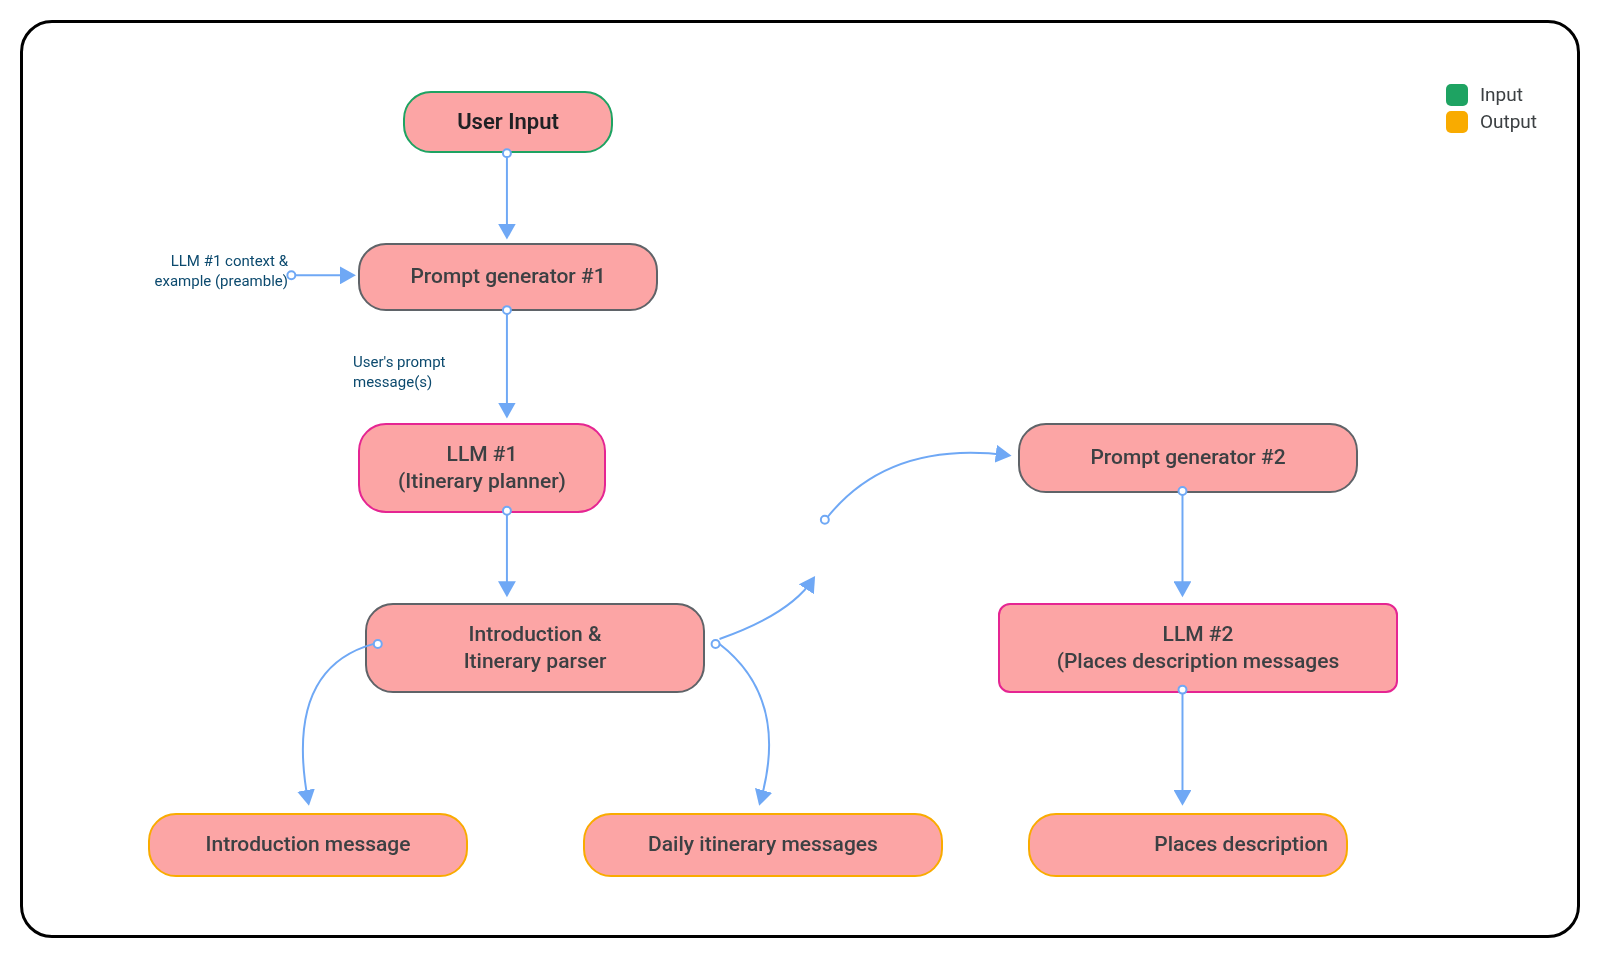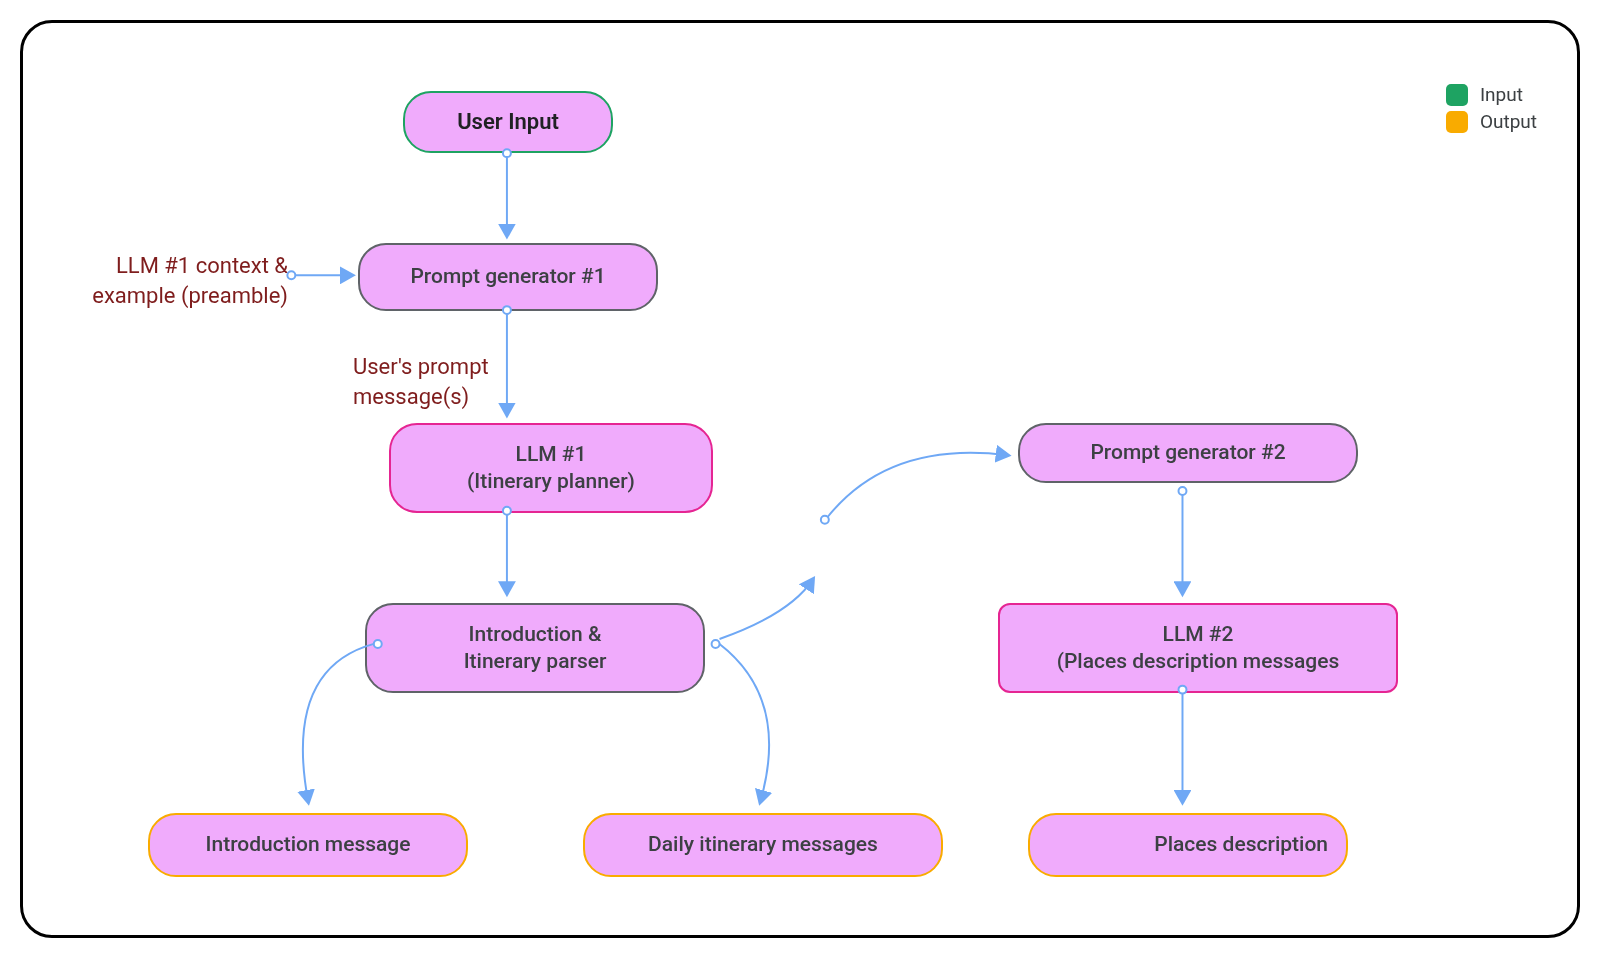--- a/index.html
+++ b/index.html
@@ -26,35 +26,35 @@
     border-radius: 32px;
     background: #fff;
   }
   .node {
     position: absolute;
     display: flex;
     align-items: center;
     justify-content: center;
     text-align: center;
     border-radius: 28px;
-    background: #f0abfc;
+    background: #fca5a5;
     font-size: 21px;
     line-height: 1.3;
     color: #3c4043;
     padding: 6px 18px;
     font-weight: 500;
   }
   .node.green { border: 2.5px solid #1EA362; color:#202124; font-weight:600; font-size:22px;}
   .node.gray  { border: 2.5px solid #5f6368; }
   .node.magenta { border: 2.5px solid #E52592; }
   .node.orange { border: 2.5px solid #F9AB00; }
   .label {
     position: absolute;
-    font-size: 22px;
-    color: #7f1d1d;
+    font-size: 15px;
+    color: #0c4a6e;
     line-height: 1.35;
     text-align: center;
   }
   .legend {
     position: absolute;
     right: 40px;
     top: 60px;
     font-size: 19px;
     color: #3c4043;
   }
@@ -99,21 +99,21 @@
     </div>
 
     <div class="node green" style="left:380px; top:68px; width:210px; height:62px;">
       <span>User Input</span>
     </div>
 
     <div class="node gray" style="left:335px; top:220px; width:300px; height:68px;">
       <span>Prompt generator #1</span>
     </div>
 
-    <div class="node magenta" style="left:335px; top:400px; width:324px; height:90px;margin-left:31px;">
+    <div class="node magenta" style="left:335px; top:400px; width:248px; height:90px;">
       <div>
         <span>LLM #1</span><br>
         <span>(Itinerary planner)</span>
       </div>
     </div>
 
     <div class="node gray" style="left:342px; top:580px; width:340px; height:90px;">
       <div>
         <span>Introduction &amp;</span><br>
         <span>Itinerary parser</span>
@@ -122,21 +122,21 @@
 
 
     <div class="node orange" style="left:560px; top:790px; width:360px; height:64px;">
       <span>Daily itinerary messages</span>
     </div>
 
     <div class="node orange" style="left:125px; top:790px; width:320px; height:64px;">
       <span>Introduction message</span>
     </div>
 
-    <div class="node gray" style="left:995px; top:400px; width:340px; height:60px;">
+    <div class="node gray" style="left:995px; top:400px; width:340px; height:70px;">
       <span>Prompt generator #2</span>
     </div>
 
     <div class="node magenta" style="left:975px; top:580px; width:400px; height:90px;border-radius:12px;">
       <div>
         <span>LLM #2</span><br>
         <span>(Places description messages</span>
       </div>
     </div>
 

